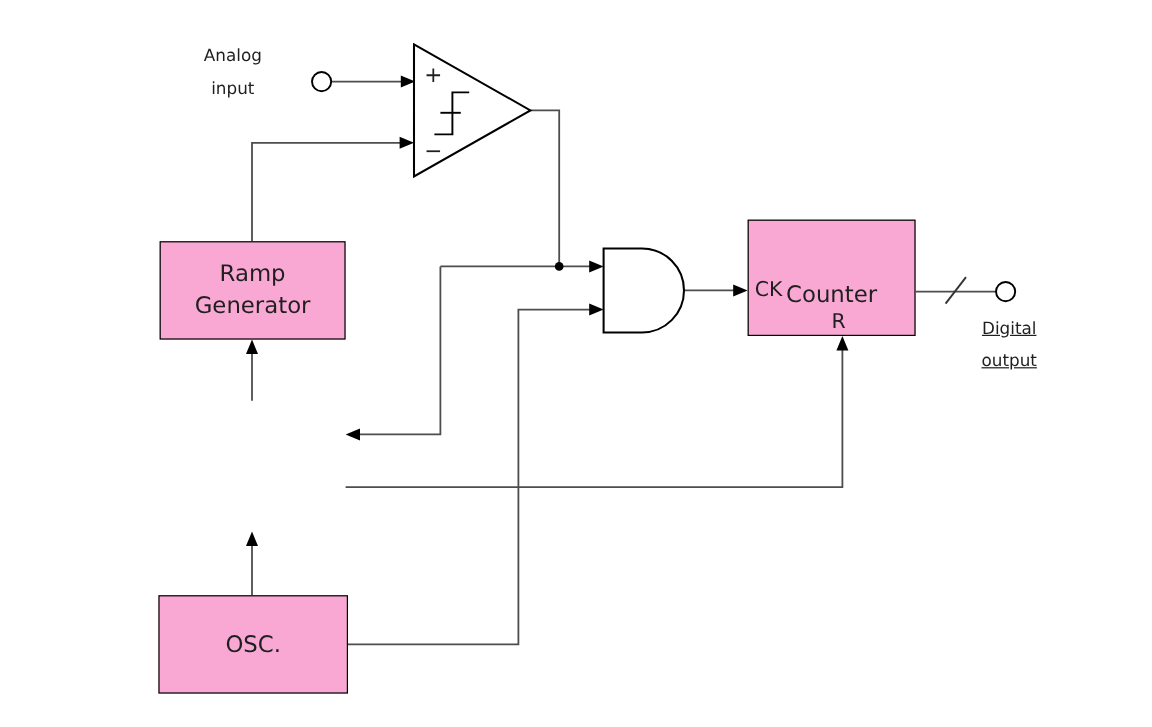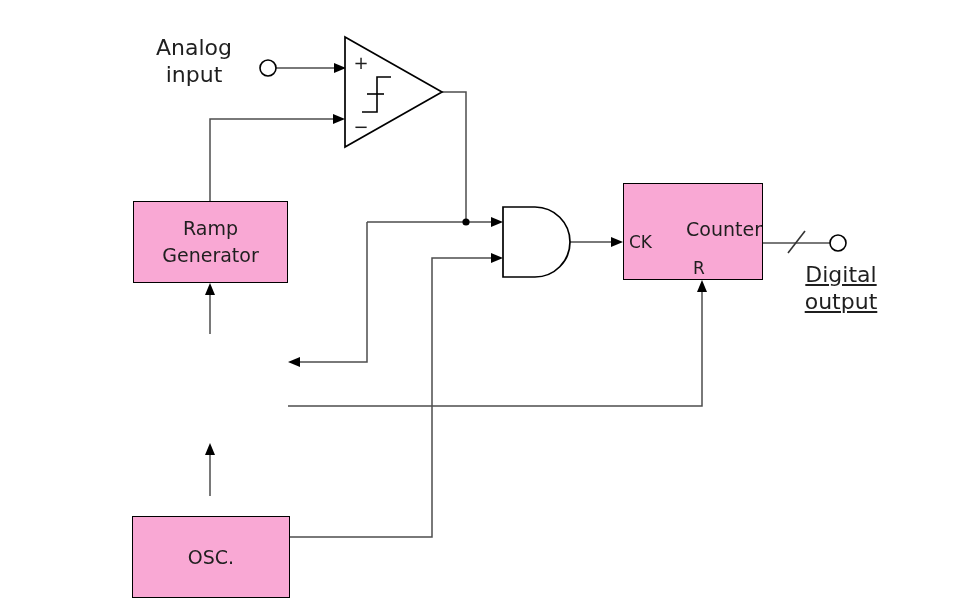--- a/index.html
+++ b/index.html
@@ -22,32 +22,32 @@
     align-items: center;
     justify-content: center;
     text-align: center;
     font-size: 19px;
     line-height: 27px;
     white-space: pre-line;
   }
   .box.counter { display: block; }
   .counter-title {
     display: block;
-    margin-top: 5px;
-    text-align: right;
+    margin-top: 22px;
+    text-align: center;
     font-size: 19px;
     line-height: 27px;
   }
   .counter-pin { position: absolute; font-size: 17px; line-height: 27px; }
   .pin-ck { left: 5px; top: 45px; }
   .pin-r  { left: 69px; top: 71px; }
   .float-label {
     position: absolute;
     text-align: center;
-    font-size: 22px;
+    font-size: 14px;
     line-height: 27px;
     white-space: pre-line;
   }
   .op-label {
     position: absolute;
     width: 20px;
     text-align: center;
     font-size: 18px;
     line-height: 22px;
   }
@@ -129,21 +129,21 @@
 
     <line x1="788" y1="253" x2="805" y2="231" stroke="#333333" stroke-width="1.6"></line>
   </svg>
 
   <div class="box" style="left:133px; top:201px; width:155px; height:82px;">
     <span>Ramp
 Generator</span>
   </div>
 
 
-  <div class="box" style="left:132px; top:516px; width:158px; height:82px;">
+  <div class="box" style="left:132px; top:496px; width:158px; height:82px;">
     <span>OSC.</span>
   </div>
 
   <div class="box counter" style="left:623px; top:183px; width:140px; height:97px;">
     <span class="counter-title">Counter</span>
     <span class="counter-pin pin-ck">CK</span>
     <span class="counter-pin pin-r">R</span>
   </div>
 
   <div class="float-label" style="left:134px; top:34px; width:120px;">Analog

